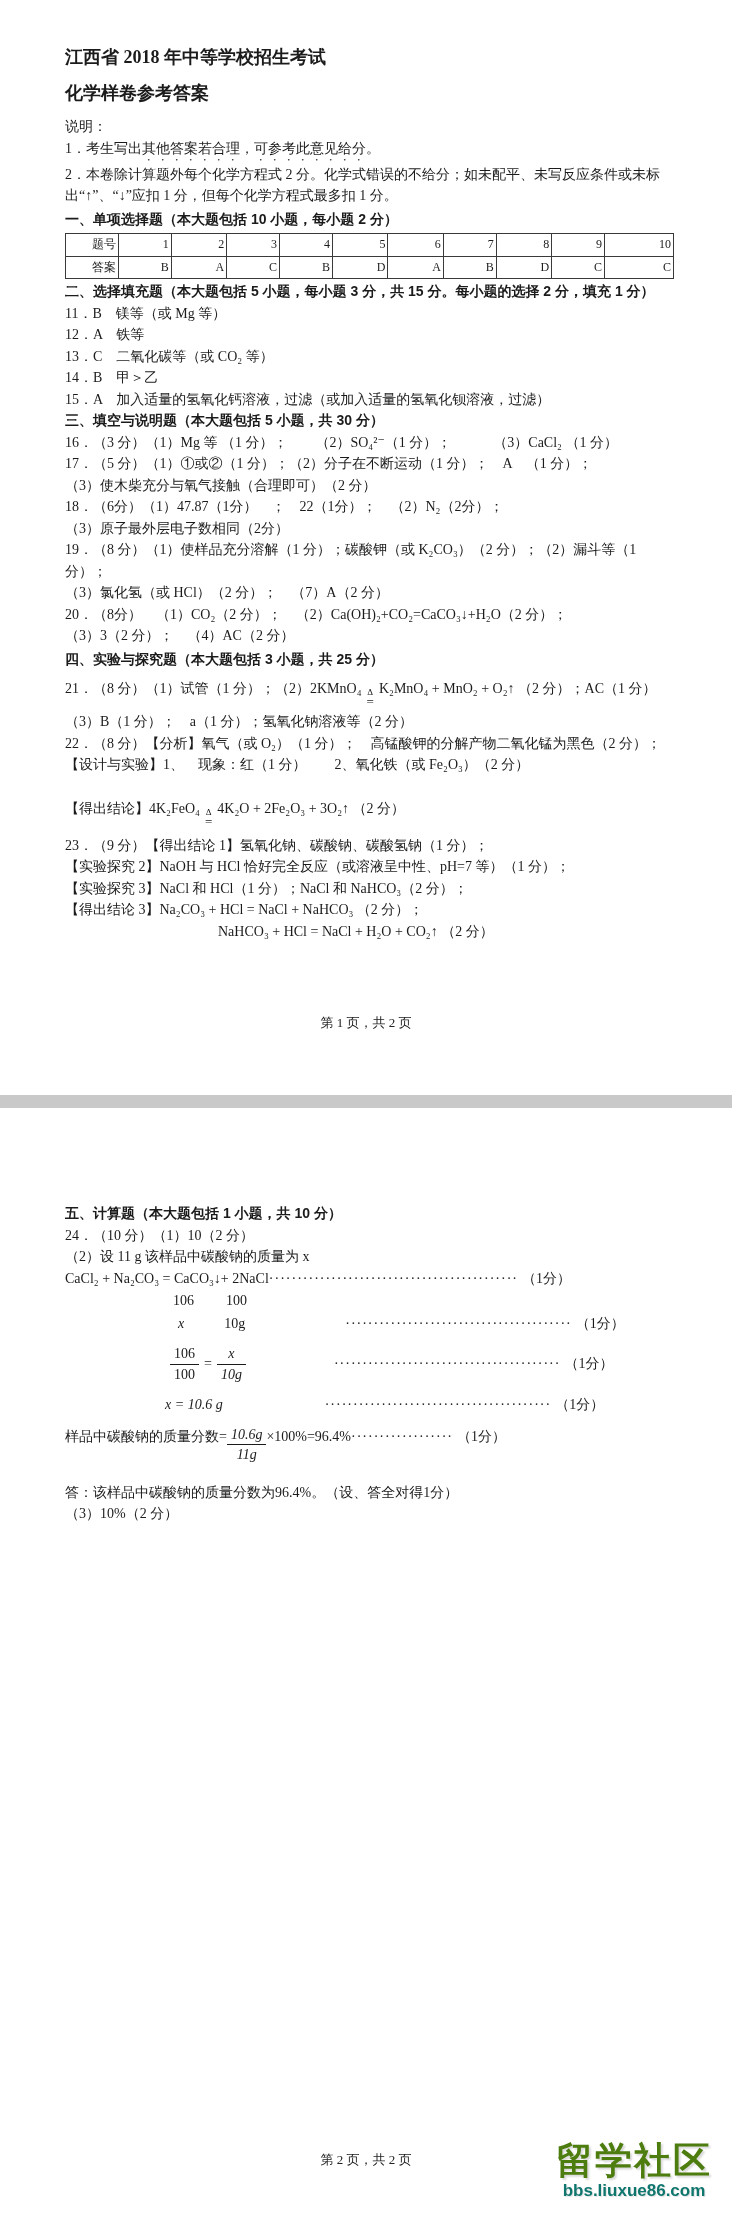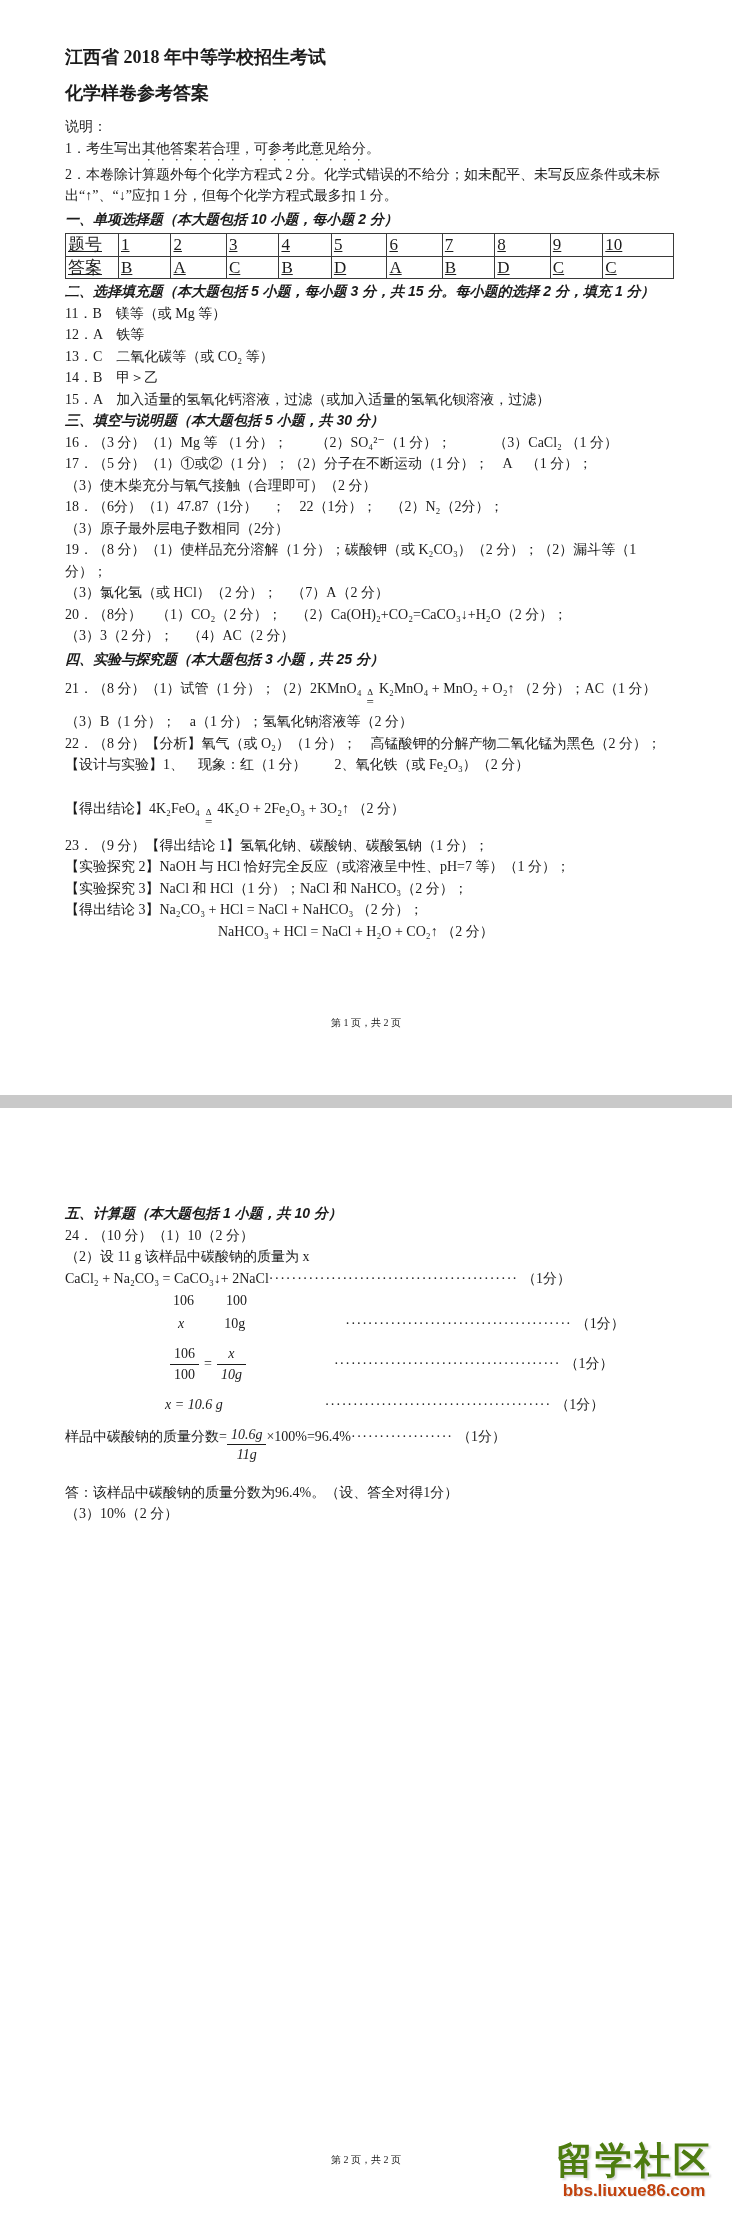--- a/index.html
+++ b/index.html
@@ -6,53 +6,53 @@
   #canvas{
     position:relative;width:732px;height:2225px;background:#ffffff;
     font-family:"Liberation Serif","DejaVu Serif",serif;
     color:#1b1b1b;font-size:14px;line-height:21.5px;overflow:hidden;
   }
   .page-block{position:absolute;left:65px;right:58px;}
   .title{font-size:18px;font-weight:bold;text-align:left;line-height:22px;
     font-family:"Liberation Serif","DejaVu Serif",serif;}
   .subtitle{margin-top:14px;}
   .ln{white-space:normal;}
-  .h-sans{font-family:"Liberation Sans","DejaVu Sans",sans-serif;font-weight:bold;font-style:italic;}
+  .h-sans{font-family:"Liberation Sans","DejaVu Sans",sans-serif;font-weight:bold;}
   .emph{
     -webkit-text-emphasis:filled dot #333;text-emphasis:filled dot #333;
     -webkit-text-emphasis-position:under right;text-emphasis-position:under right;
   }
   table.mcq{border-collapse:collapse;width:100%;margin:3px 0 2px 0;}
   table.mcq td{
-    border:1px solid #3a3a3a;text-align:left;height:20px;
-    font-size:17px;padding:0 2px;text-decoration:underline;
+    border:1px solid #3a3a3a;text-align:right;height:20px;
+    font-size:12px;padding:0 2px;
   }
   table.mcq td.first{width:48px;}
   .eqcond{display:inline-flex;flex-direction:column;align-items:center;
     line-height:1;vertical-align:-2px;margin:0 5px;}
   .eqcond .delta{font-size:9px;line-height:8px;}
   .eqcond .eq{font-size:13px;line-height:11px;}
   .tall{line-height:30px;}
   .frac{display:inline-block;text-align:center;vertical-align:middle;line-height:1.25;}
   .frac .num{display:block;border-bottom:1px solid #1b1b1b;padding:0 4px 1px 4px;}
   .frac .den{display:block;padding:1px 4px 0 4px;}
   .it{font-style:italic;}
   .dots{letter-spacing:1px;color:#222;}
   .score{margin-left:4px;}
-  .footer{position:absolute;left:0;width:100%;text-align:center;font-size:10px;color:#222;}
+  .footer{position:absolute;left:0;width:100%;text-align:center;font-size:13px;color:#222;}
   .separator{position:absolute;left:0;top:1095px;width:732px;height:13px;background:#c9c9c9;}
   .indent-23{padding-left:153px;}
   .mt2{margin-top:2px;}.mt4{margin-top:4px;}.mt6{margin-top:18px;}
   .mt8{margin-top:8px;}.mt10{margin-top:10px;}.mt12{margin-top:12px;}
   .mathline{margin-top:1px;}
   .watermark{position:absolute;right:2px;top:2141px;width:192px;text-align:center;
     font-family:"Liberation Sans","DejaVu Sans",sans-serif;}
   .wm1{font-size:37px;font-weight:bold;letter-spacing:2px;color:#4d7c0f;
     text-shadow:2px 2px 2px #dadada;line-height:40px;}
-  .wm2{font-size:17px;font-weight:bold;color:#c2410c;text-shadow:1px 1px 1px #e0e0e0;
+  .wm2{font-size:17px;font-weight:bold;color:#0f766e;text-shadow:1px 1px 1px #e0e0e0;
     line-height:18px;margin-top:1px;}
 </style>
 </head>
 <body>
 
 <div id="canvas">
 
   <div class="page-block" style="top:46px;">
 
     <div class="title">江西省 2018 年中等学校招生考试</div>

